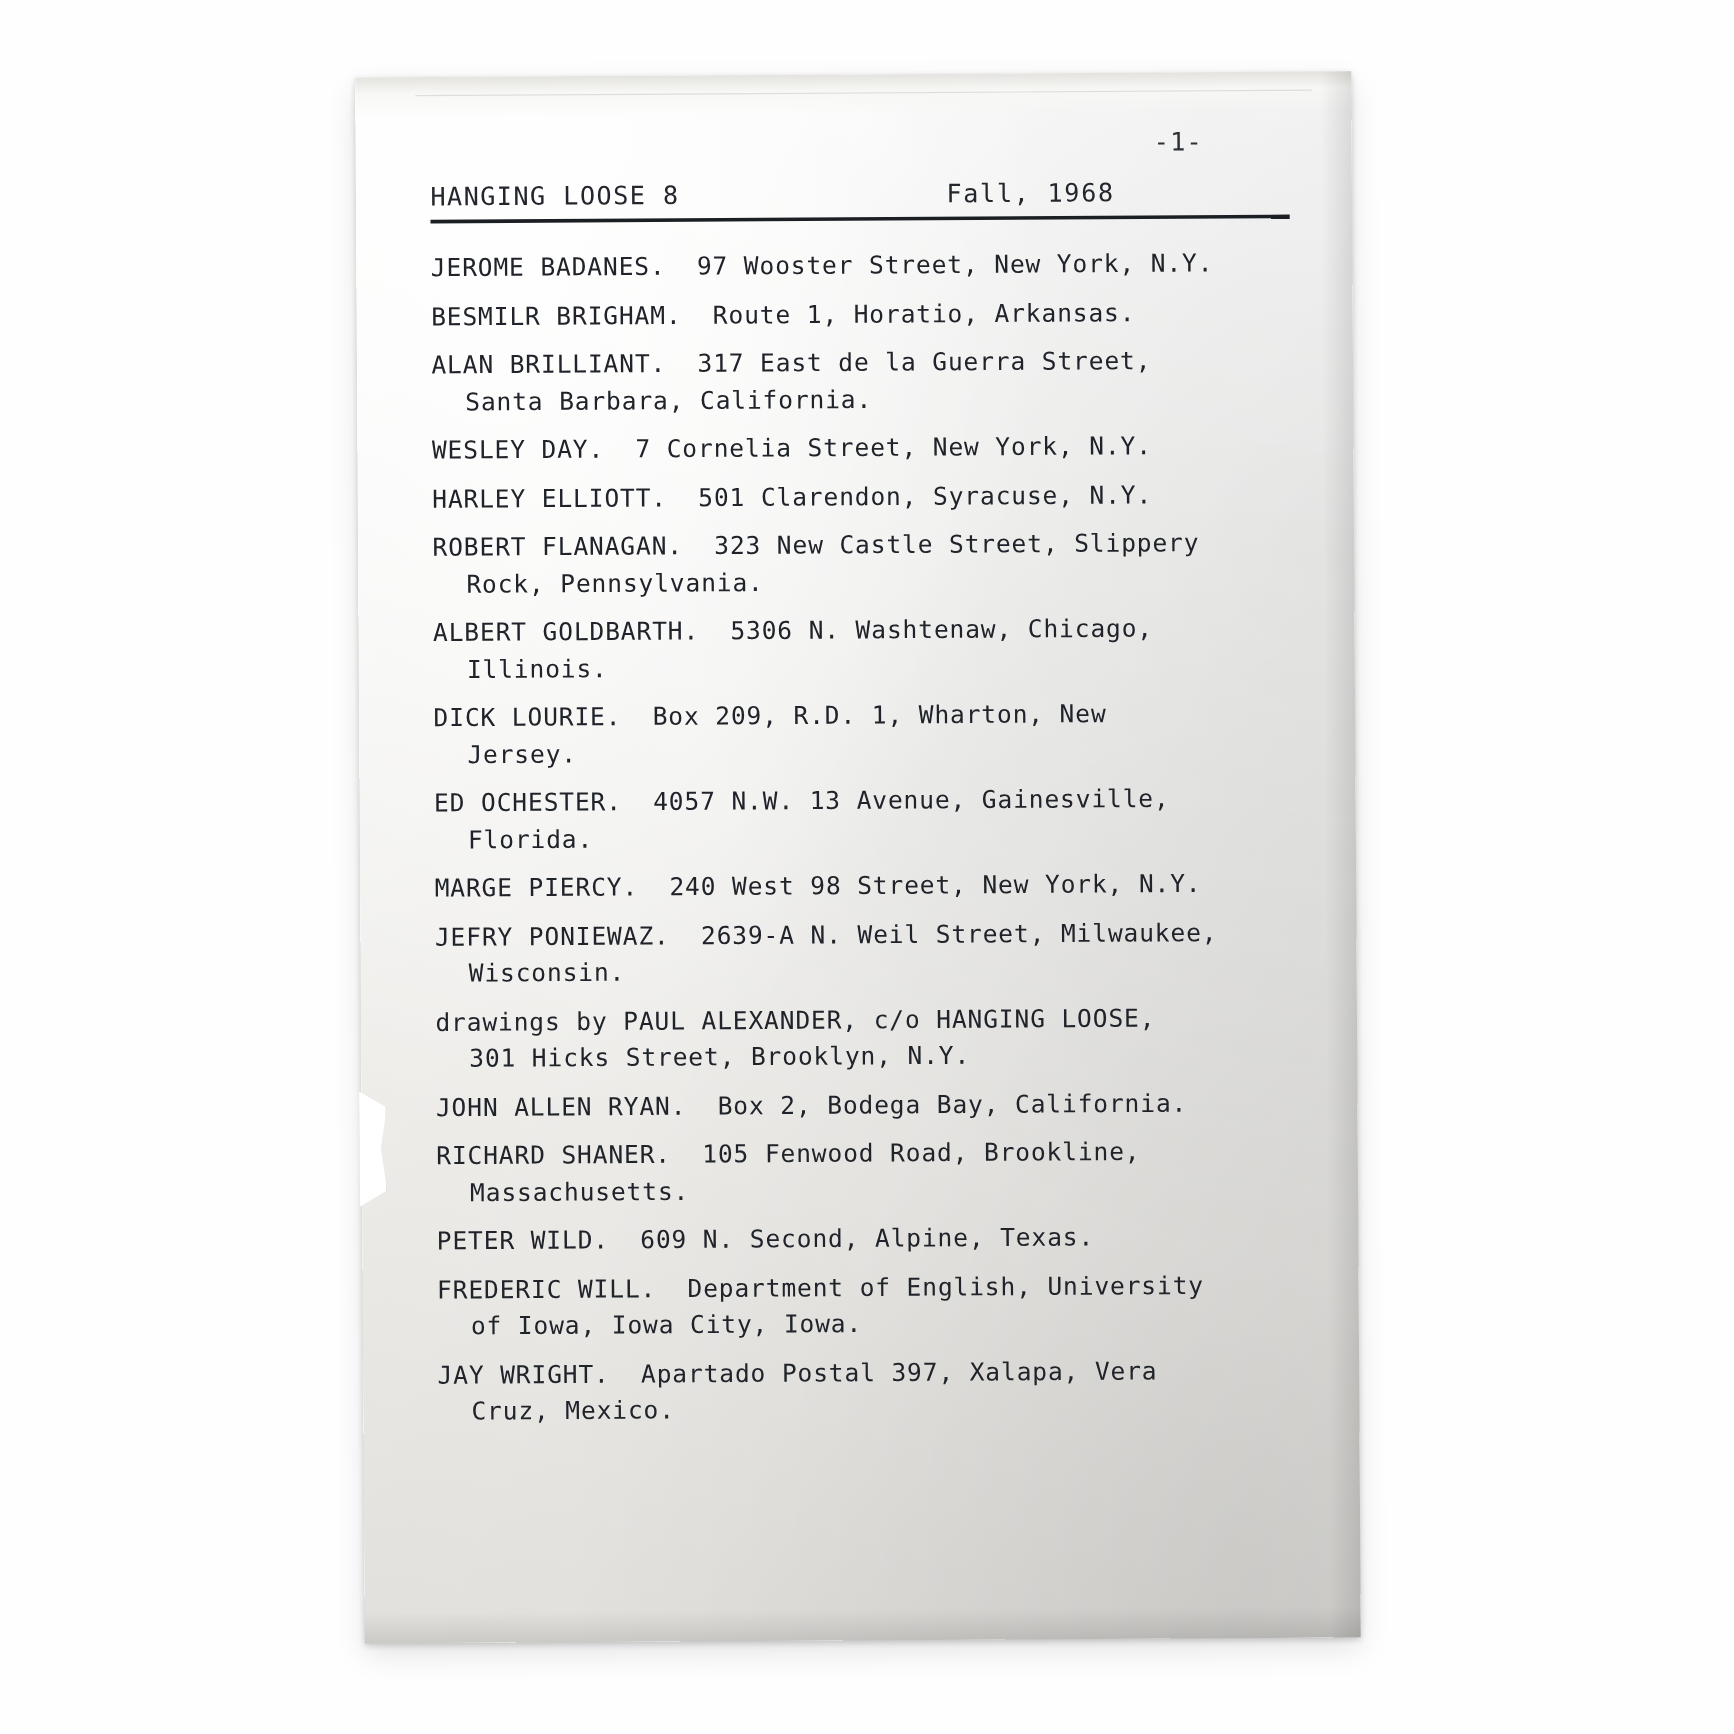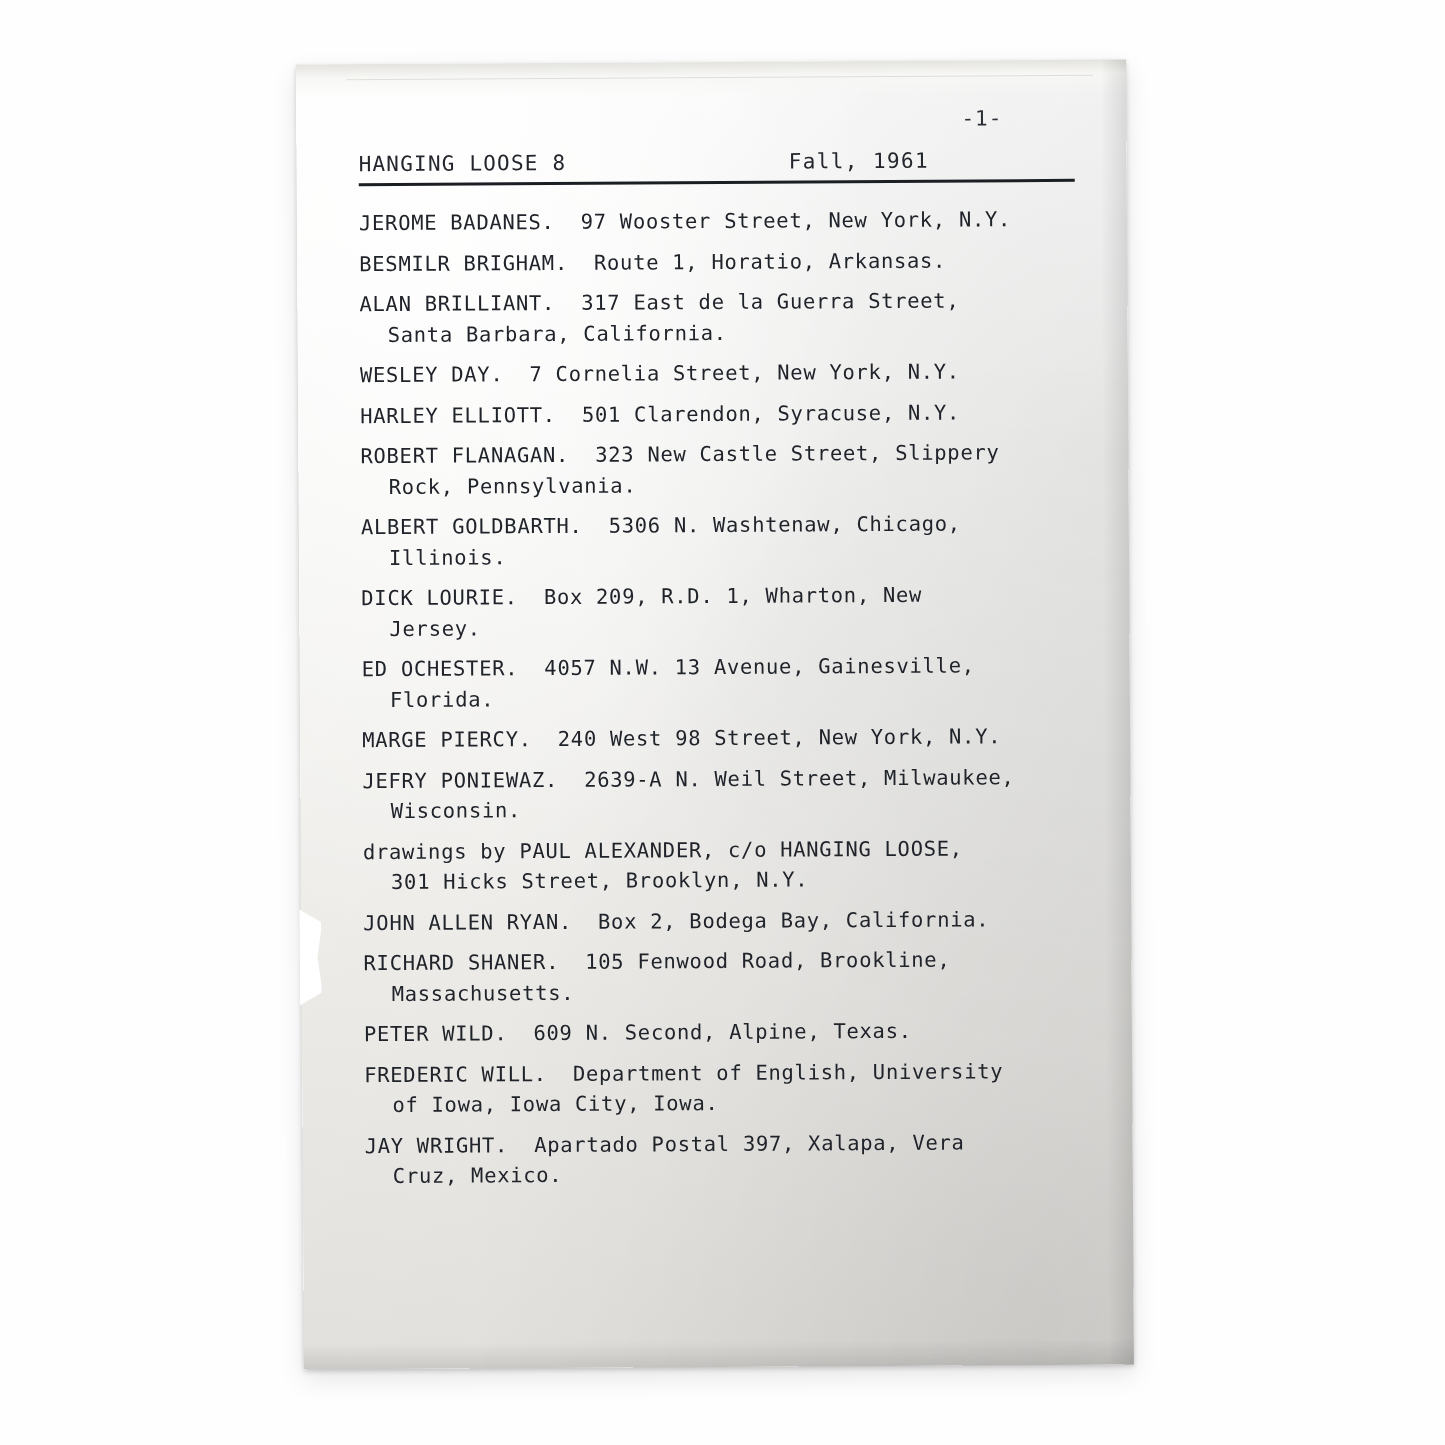--- a/index.html
+++ b/index.html
@@ -150,21 +150,21 @@
     <div class="notch"></div>
 
     <div class="bleed" id="bleed" style="padding-top: 300px; padding-left: 90px;"><span>&nbsp;</span><span>&nbsp;</span><span>&nbsp;</span><span>&nbsp;</span><span>&nbsp;</span><span>&nbsp;</span><span>&nbsp;</span><span>&nbsp;</span><span>&nbsp;</span><span>&nbsp;</span><span>&nbsp;</span><span>&nbsp;</span><span>&nbsp;</span><span>&nbsp;</span><span>&nbsp;</span><span>&nbsp;</span><span>&nbsp;</span><span>&nbsp;</span><span>&nbsp;</span><span>&nbsp;</span><span>&nbsp;</span><span>&nbsp;</span><span>&nbsp;</span><span>&nbsp;</span><span>&nbsp;</span><span>&nbsp;</span><span>&nbsp;</span><span>&nbsp;</span><span>&nbsp;</span><span>&nbsp;</span><span>&nbsp;</span><span>&nbsp;</span><span>&nbsp;</span><span>&nbsp;</span><span>&nbsp;</span><span>&nbsp;</span><span>&nbsp;</span></div>
 
     <div class="content">
 
       <div class="pagenum">-1-</div>
 
       <div class="masthead">
         <div class="title">HANGING LOOSE 8</div>
-        <div class="issue">Fall, 1961</div>
+        <div class="issue">Fall, 1968</div>
       </div>
 
       <div class="rule"></div>
 
       <div class="entries" id="entries">
           <div class="entry"><span>JEROME BADANES.  97 Wooster Street, New York, N.Y.</span></div>
           <div class="entry"><span>BESMILR BRIGHAM.  Route 1, Horatio, Arkansas.</span></div>
           <div class="entry"><span>ALAN BRILLIANT.  317 East de la Guerra Street,</span><span class="cont">Santa Barbara, California.</span></div>
           <div class="entry"><span>WESLEY DAY.  7 Cornelia Street, New York, N.Y.</span></div>
           <div class="entry"><span>HARLEY ELLIOTT.  501 Clarendon, Syracuse, N.Y.</span></div>

